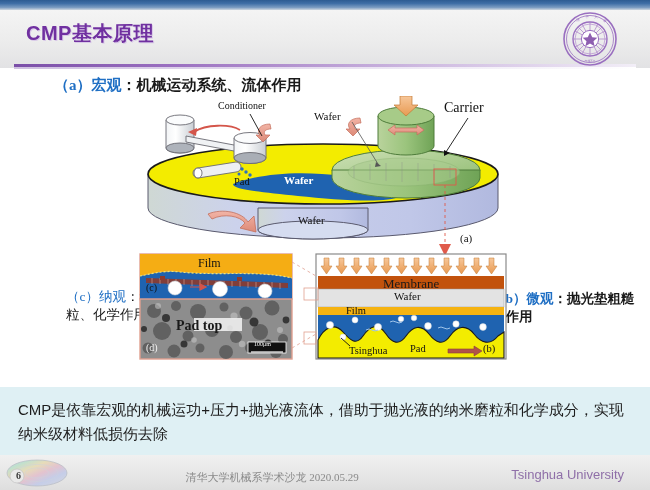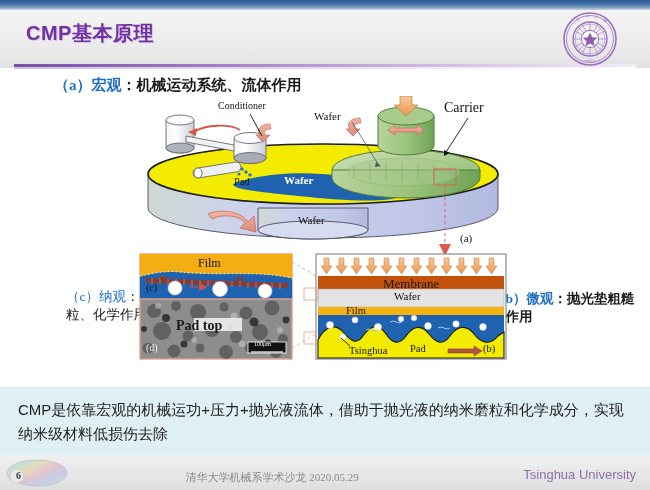--- a/index.html
+++ b/index.html
@@ -83,21 +83,21 @@
     position:absolute;left:0;top:455px;width:650px;height:35px;
     background:linear-gradient(to bottom,#f0f0f0 0%,#e6e6e6 60%,#dedede 100%);
   }
   .footer-center{
     position:absolute;left:0;top:470px;width:544px;text-align:center;
     font-size:11px;color:#8a8a8a;
     font-family:"Liberation Serif","DejaVu Serif",serif;
     white-space:nowrap;
   }
   .footer-right{
-    position:absolute;right:14px;top:467px;
+    position:absolute;right:26px;top:467px;
     font-size:13px;color:#8f6fa8;
     font-family:"Liberation Sans","DejaVu Sans",sans-serif;
     white-space:nowrap;
   }
   .footer-disc{position:absolute;left:4px;top:458px;width:66px;height:30px;}
   .footer-page{
     position:absolute;left:16px;top:470px;
     font-size:10px;font-weight:bold;color:#3a3a3a;
     font-family:"Liberation Serif","DejaVu Serif",serif;
   }

